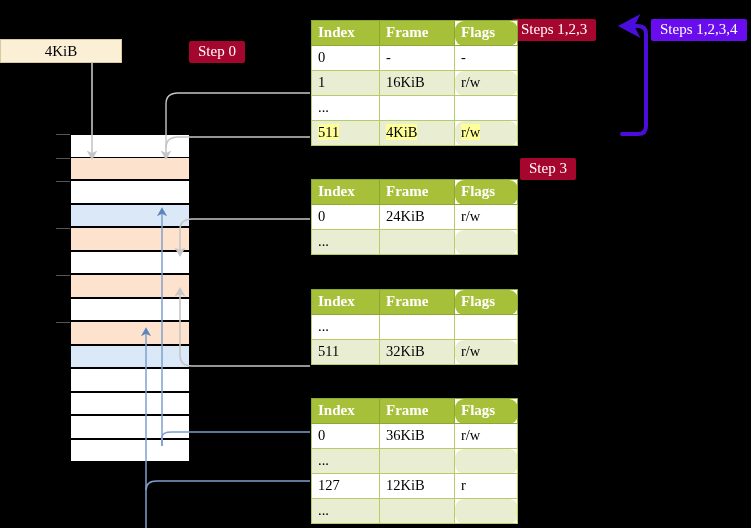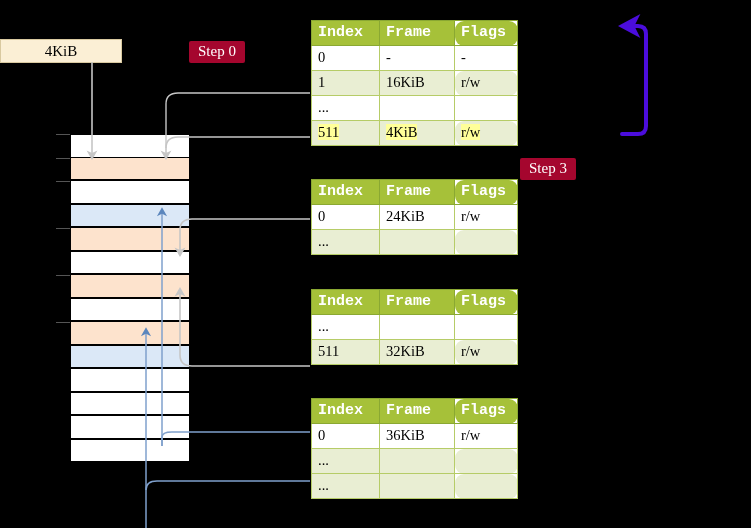--- a/index.html
+++ b/index.html
@@ -25,21 +25,21 @@
           border:1px solid #000;box-sizing:border-box;background:#fff;}
   .memrow.peach{background:#fde3cd;}
   .memrow.blue{background:#dbe8f7;}
   .tick{position:absolute;height:1px;background:#555;width:14px;left:-14px;}
 
   
   .ptab{position:absolute;border-collapse:collapse;border:1px solid #8aa832;
         font-size:14.5px;background:#fff;}
   .ptab th{background:#a6c139;color:#fff;font-weight:bold;text-align:left;
            padding:3px 6px 4px 6px;border:1px solid #8aa832;
-           font-family:Liberation Mono, monospace;font-size:15px;margin-left:16px;}
+           font-family:Liberation Serif, serif;font-size:15px;margin-left:16px;}
   .ptab td{padding:3px 6px 4px 6px;border:1px solid #b6cc67;color:#000;
            font-family:"Liberation Serif",serif;height:16px;}
   .ptab tr.alt td{background:#e9eed3;}
   .ptab td.hl span{background:#ffff99;}
   .c-index{width:55px;}
   .c-frame{width:62px;}
   .c-flags{width:50px;border-radius:9px;}
 
   
   svg.wires{position:absolute;left:0;top:0;width:751px;height:528px;
@@ -49,20 +49,26 @@
 <body>
 
 <div class="canvas">
 
   <div class="kib-box" style="left:0px;top:39px;width:120px;height:22px;">
     <span>4KiB</span>
   </div>
 
   <div class="badge crimson" style="left:189px;top:41px;text-align:right;">
     <span>Step 0</span>
+  </div>
+  <div class="badge crimson" style="left:512px;top:19px;">
+    <span>Steps 1,2,3</span>
+  </div>
+  <div class="badge violet" style="left:651px;top:19px;">
+    <span>Steps 1,2,3,4</span>
   </div>
   <div class="badge crimson" style="left:520px;top:158px;">
     <span>Step 3</span>
   </div>
 
   <div class="memcol" id="memcol">
       <div class="memrow" style="top: 0px;"></div>
       <div class="tick" style="top: 0px;"></div>
       <div class="memrow peach" style="top: 22.5px;"></div>
       <div class="tick" style="top: 23.5px;"></div>
@@ -170,20 +176,25 @@
           <tr>
             <td class="c-index">0</td>
             <td class="c-frame">36KiB</td>
             <td class="c-flags">r/w</td>
           </tr>
           <tr class="alt">
             <td class="c-index">...</td>
             <td class="c-frame"></td>
             <td class="c-flags"></td>
           </tr>
+          <tr>
+            <td class="c-index">127</td>
+            <td class="c-frame">12KiB</td>
+            <td class="c-flags">r</td>
+          </tr>
           <tr class="alt">
             <td class="c-index">...</td>
             <td class="c-frame"></td>
             <td class="c-flags"></td>
           </tr>
         </tbody>
       </table>
     </div>
 
   <svg class="wires" viewBox="0 0 751 528">

